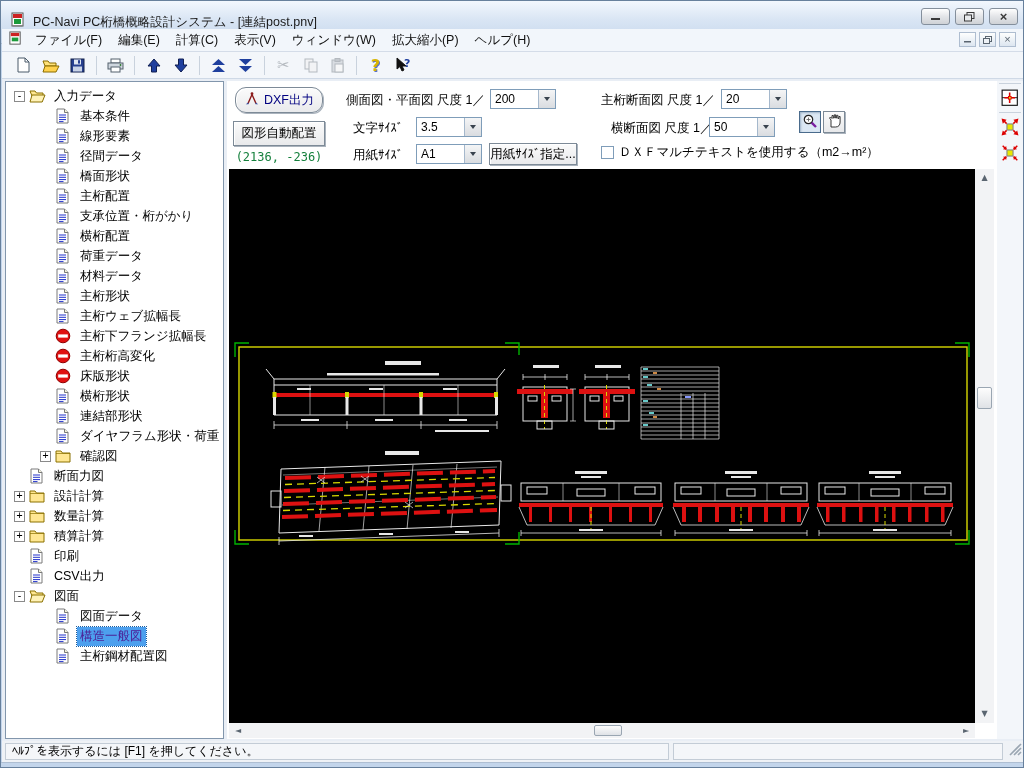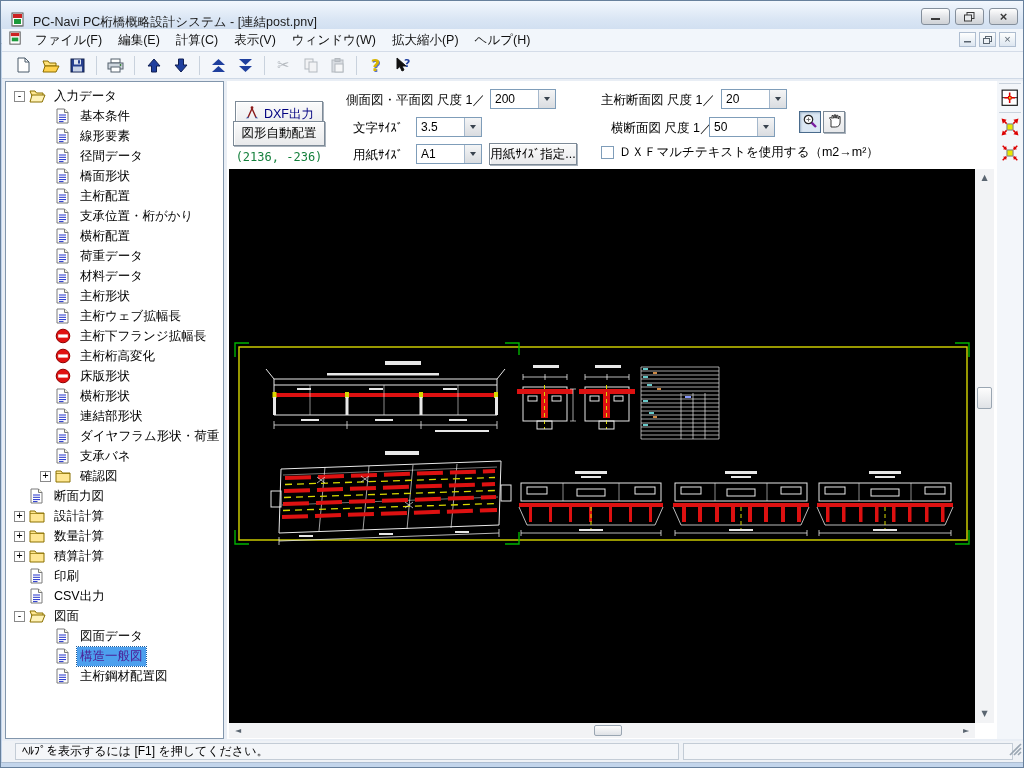--- a/index.html
+++ b/index.html
@@ -68,21 +68,21 @@
     font-family:"DejaVu Sans",sans-serif;}
   .sb-thumb{position:absolute;background:linear-gradient(#fdfdfd,#dfe2e6);border:1px solid #9aa6b2;border-radius:2px;}
   
   .rightbar{position:absolute;left:996px;top:80px;width:26px;height:658px;background:#f3f6fa;}
   .rbtn{width:24px;height:24px;margin:2px 1px;display:flex;align-items:center;justify-content:center;}
   .rsep{height:1px;background:#c9d2dd;margin:2px 2px;}
   
   .statusbar{position:absolute;left:1px;top:740px;width:1022px;height:21px;background:#eff2f6;display:flex;align-items:center;}
   .spane{height:17px;border:1px solid #c3ccd6;background:#f4f6f9;display:flex;align-items:center;
     font-size:12px;color:#000;padding:0 6px;}
-  .spane1{margin-left:13px;width:664px;}
+  .spane1{margin-left:3px;width:664px;}
   .spane2{margin-left:4px;width:330px;}
   .grip{position:absolute;right:2px;bottom:2px;}
   .framebot{position:absolute;left:0;top:761px;width:1024px;height:7px;background:#c3d5eb;border-top:1px solid #aebed2;}
 </style>
 </head>
 <body>
 
 <div id="win">
 
   <div class="titlebar">
@@ -384,29 +384,20 @@
       <div class="trow" style="padding-left: 34px;">
         <span class="texp-blank"></span>
         <span class="ticon"><svg width="15" height="16" viewBox="0 0 15 16">
             <path d="M2,1 h7.5 l3.5,3.5 V15 H2 z" fill="#fff" stroke="#7a7a7a"></path>
             <path d="M9.5,1 v3.5 H13" fill="#f5f5dc" stroke="#7a7a7a"></path>
             <path d="M4,7 h7 M4,9.3 h7 M4,11.6 h7 M4,13.6 h4.5" stroke="#2233cc" stroke-width="1"></path>
           </svg></span>
         <span class="tlabel">ダイヤフラム形状・荷重</span>
       </div>
       <div class="trow" style="padding-left: 34px;">
-        <span class="texp-blank"></span>
-        <span class="ticon"><svg width="15" height="16" viewBox="0 0 15 16">
-            <path d="M2,1 h7.5 l3.5,3.5 V15 H2 z" fill="#fff" stroke="#7a7a7a"></path>
-            <path d="M9.5,1 v3.5 H13" fill="#f5f5dc" stroke="#7a7a7a"></path>
-            <path d="M4,7 h7 M4,9.3 h7 M4,11.6 h7 M4,13.6 h4.5" stroke="#2233cc" stroke-width="1"></path>
-          </svg></span>
-        <span class="tlabel">支承バネ</span>
-      </div>
-      <div class="trow" style="padding-left: 34px;">
         <span class="texp">+</span>
         <span class="ticon"><svg width="17" height="16" viewBox="0 0 17 16">
             <path d="M1,3 h5 l1.5,2 H15 v9 H1 z" fill="#ffe792" stroke="#8a7000"></path>
             <path d="M1,5.5 H15" stroke="#8a7000" stroke-width="0.7"></path>
           </svg></span>
         <span class="tlabel">確認図</span>
       </div>
       <div class="trow" style="padding-left: 8px;">
         <span class="texp-blank"></span>
         <span class="ticon"><svg width="15" height="16" viewBox="0 0 15 16">
@@ -490,21 +481,21 @@
             <path d="M2,1 h7.5 l3.5,3.5 V15 H2 z" fill="#fff" stroke="#7a7a7a"></path>
             <path d="M9.5,1 v3.5 H13" fill="#f5f5dc" stroke="#7a7a7a"></path>
             <path d="M4,7 h7 M4,9.3 h7 M4,11.6 h7 M4,13.6 h4.5" stroke="#2233cc" stroke-width="1"></path>
           </svg></span>
         <span class="tlabel">主桁鋼材配置図</span>
       </div>
     </div>
 
   <div class="mainpanel">
     <div class="controls">
-      <div class="btn3d" style="left:8px;top:20px;width:88px;height:26px;">
+      <div class="btn3d" style="left:8px;top:6px;width:88px;height:26px;border-radius:11px;">
         <span><svg width="16" height="16" viewBox="0 0 18 18">
               <circle cx="9" cy="3" r="1.6" fill="#8b1a1a"></circle>
               <path d="M9,4 L4.5,14 M9,4 L13.5,14" stroke="#8b1a1a" stroke-width="1.6" fill="none"></path>
               <path d="M2,15 l3,-2 v2 z" fill="#1f3f9e"></path>
               <path d="M16,15 l-3,-2 v2 z" fill="#1f3f9e"></path>
             </svg></span>
         <span class="dxf-text">DXF出力</span>
       </div>
       <div class="btn3d" style="left:6px;top:40px;width:92px;height:25px;">
         <span>図形自動配置</span>

